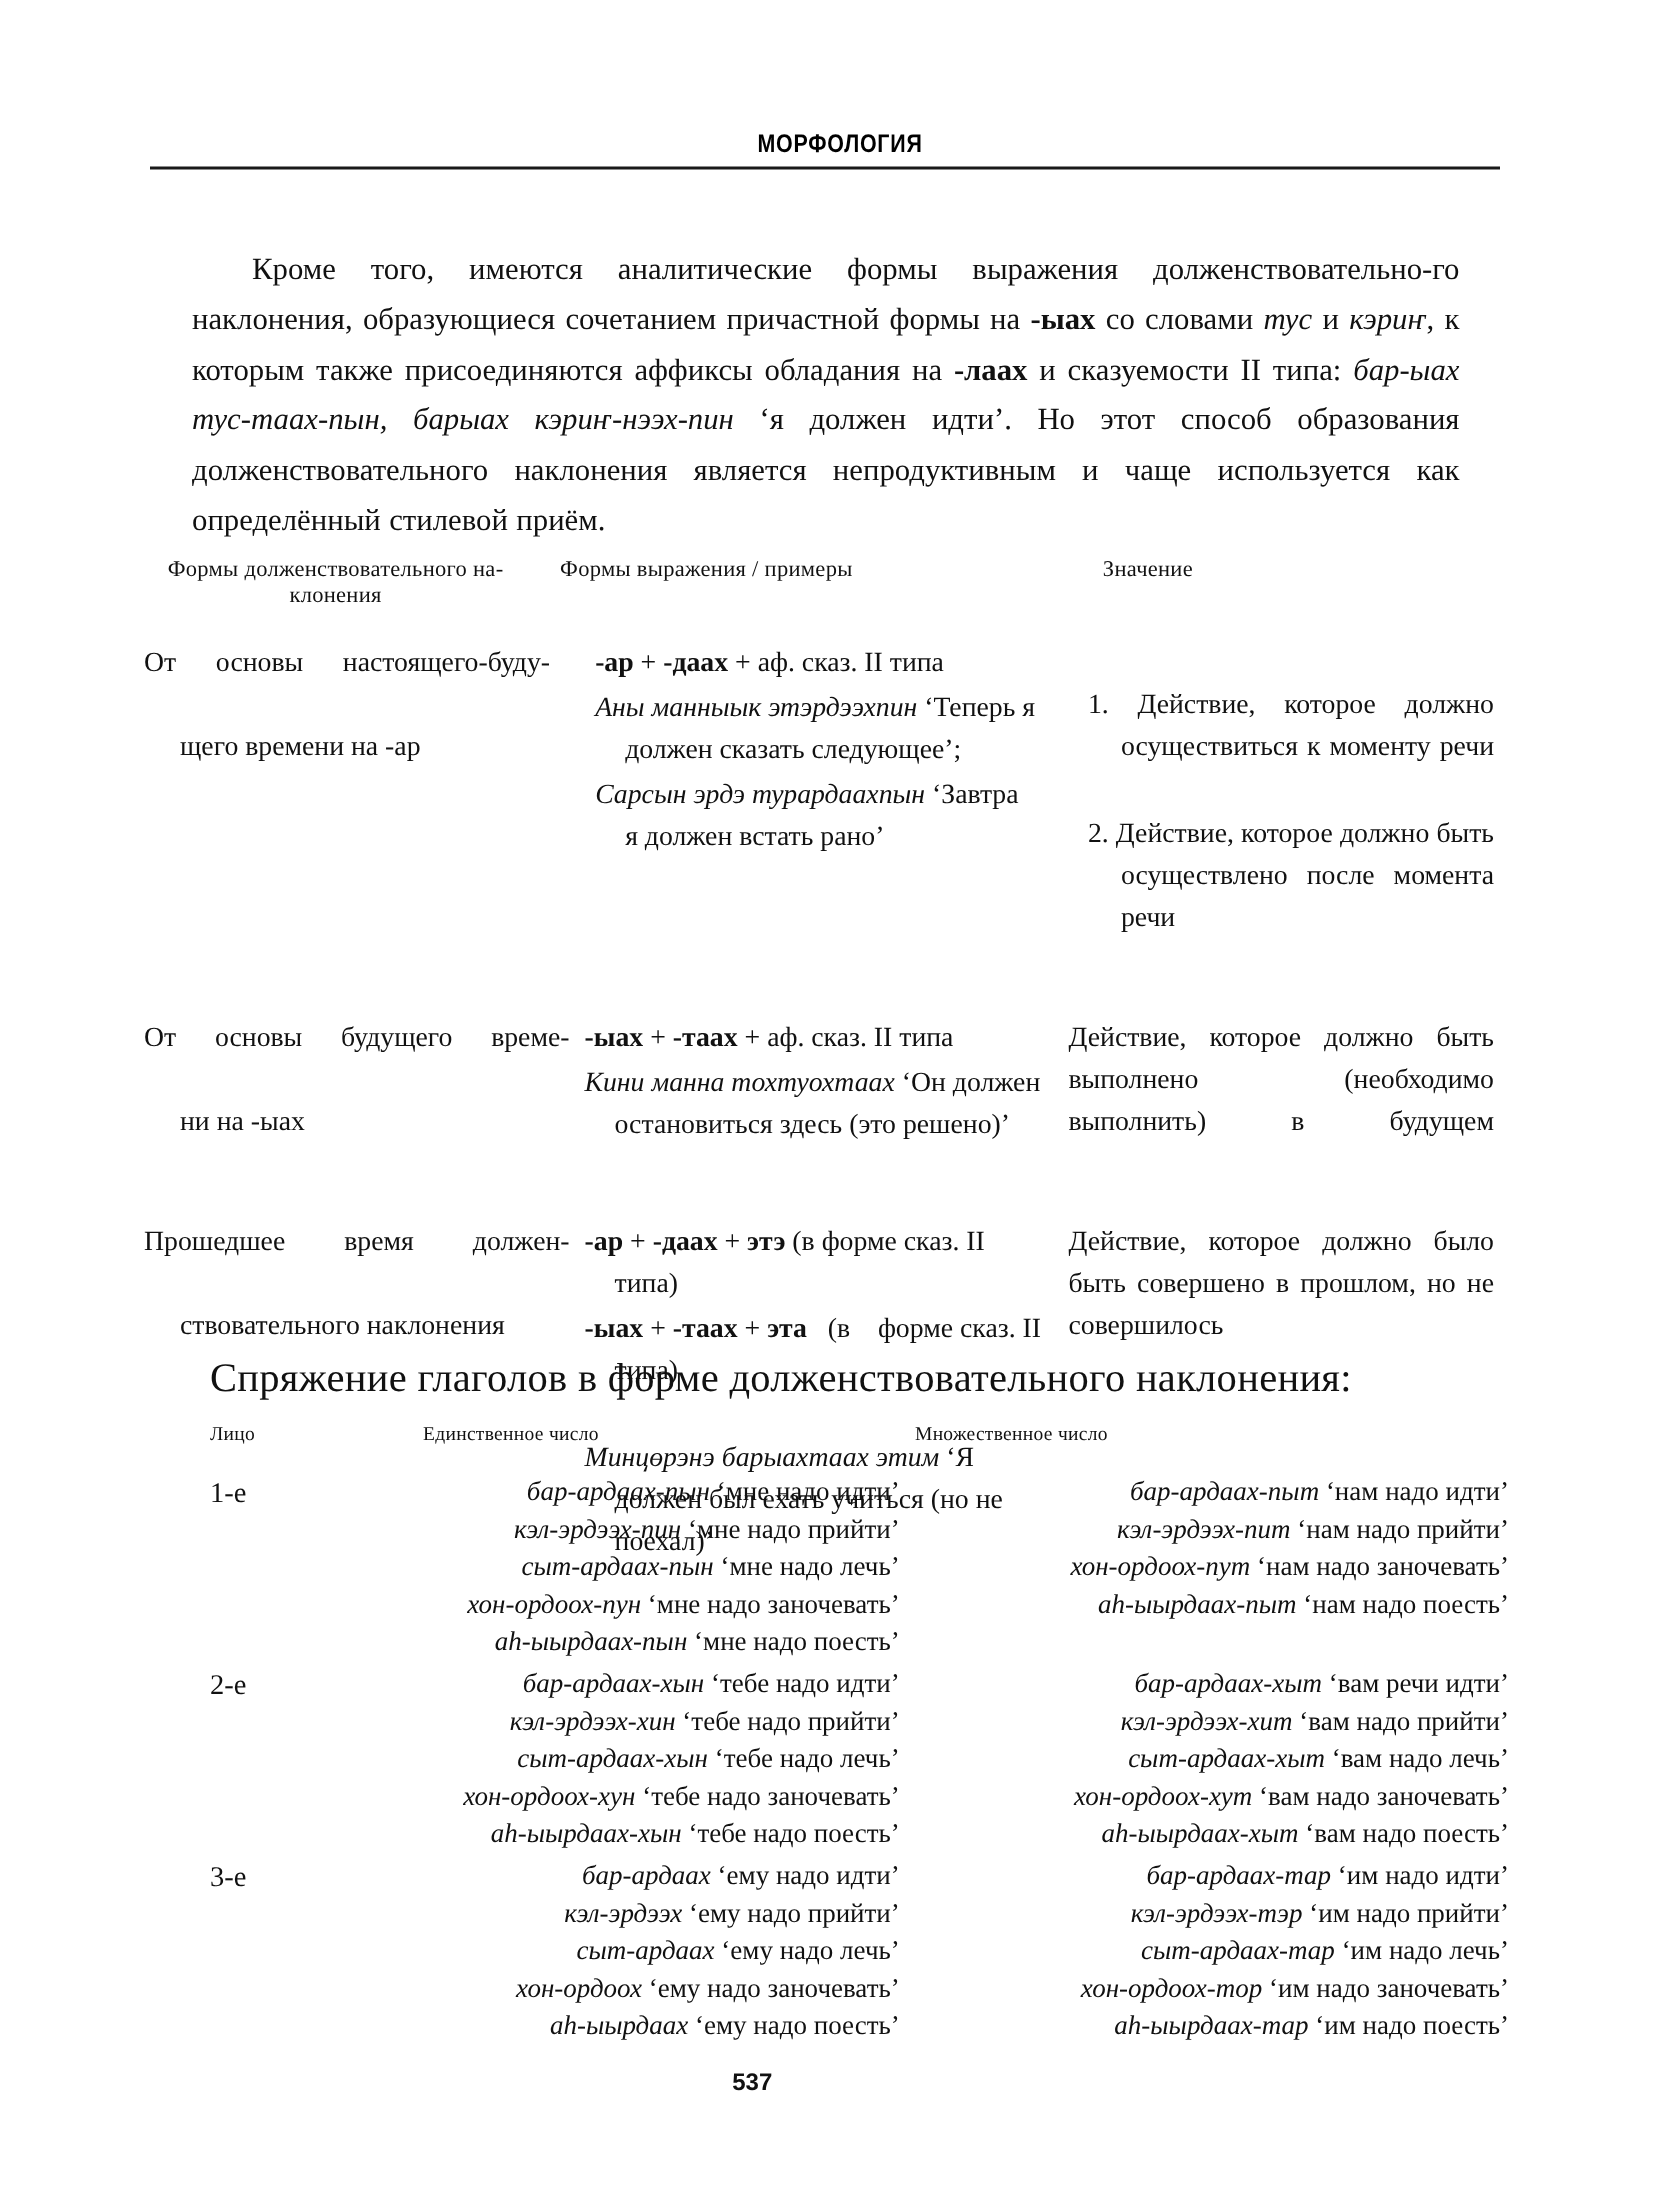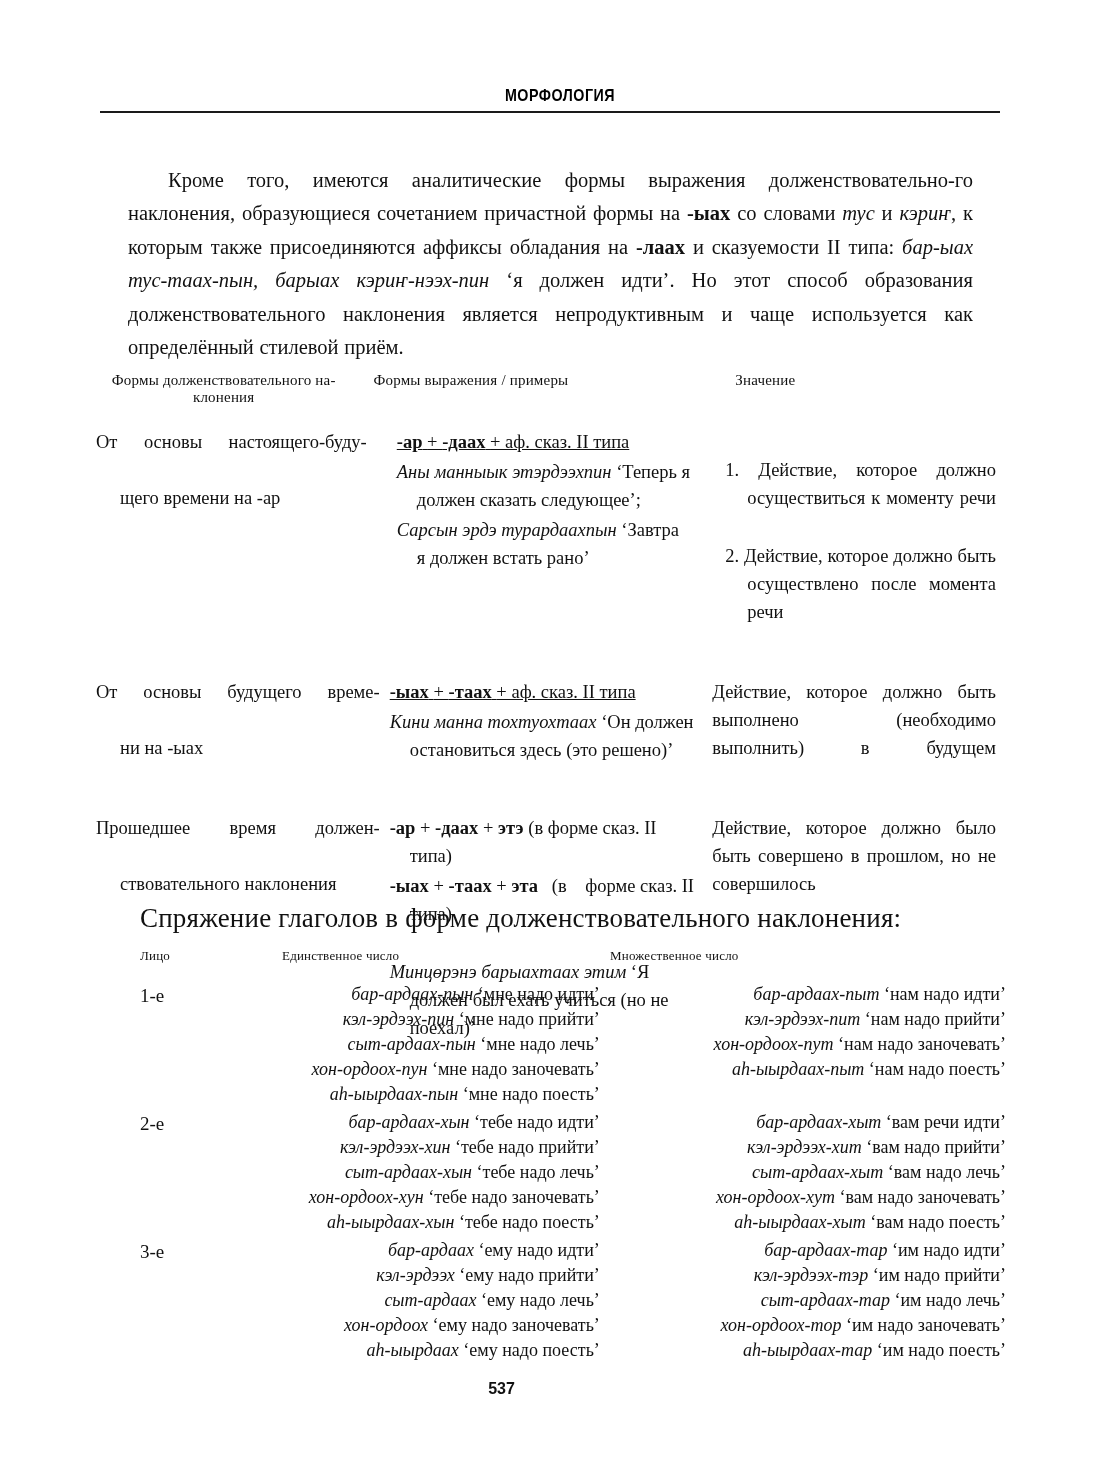--- a/index.html
+++ b/index.html
@@ -105,21 +105,21 @@
     text-indent: -22px;
   }
   .hang2 {
     padding-left: 20px;
     text-indent: -20px;
   }
   .jt { text-align: justify; }
   .jt:after { content: ""; display: inline-block; width: 100%; }
   .ital { font-style: italic; }
   .bld  { font-weight: bold; }
-  .blk  { margin-bottom: 2px; text-decoration: underline; }
+  .blk  { margin-bottom: 2px; }
 
   
   .conj-title {
     position: absolute;
     left: 140px;
     top: 903px;
     font-size: 27px;
     letter-spacing: 0.2px;
   }
   .conj-head {

